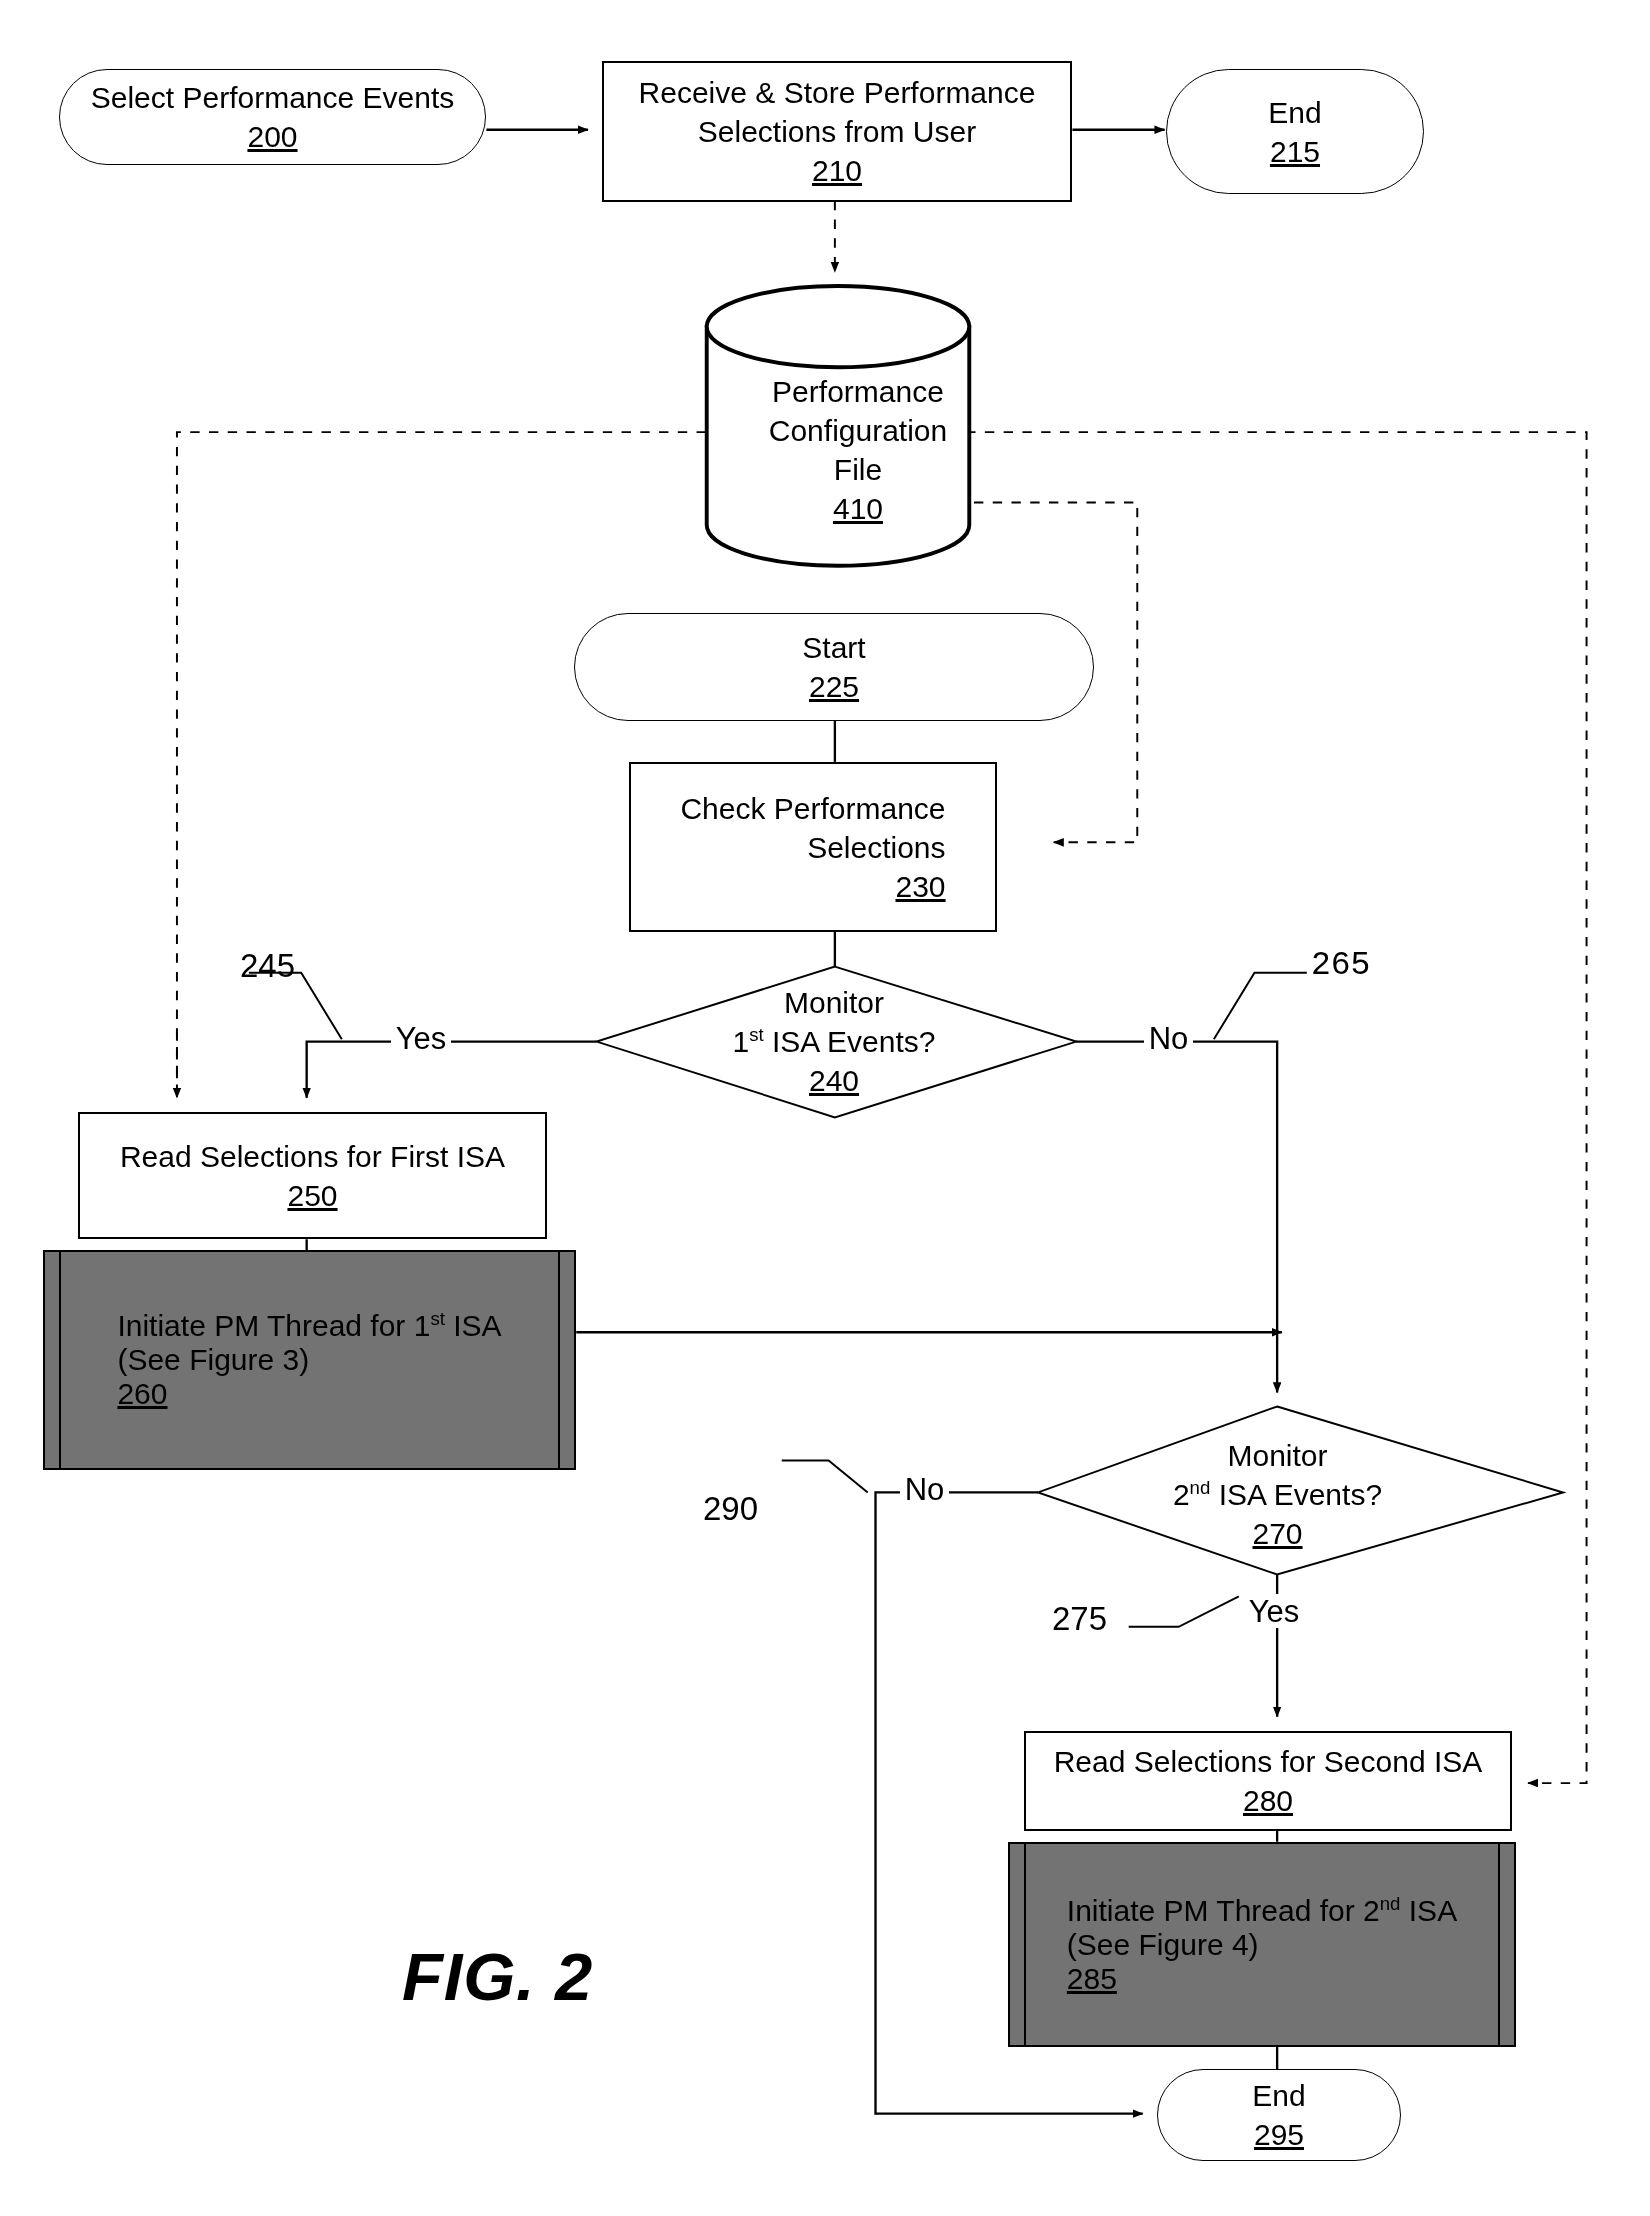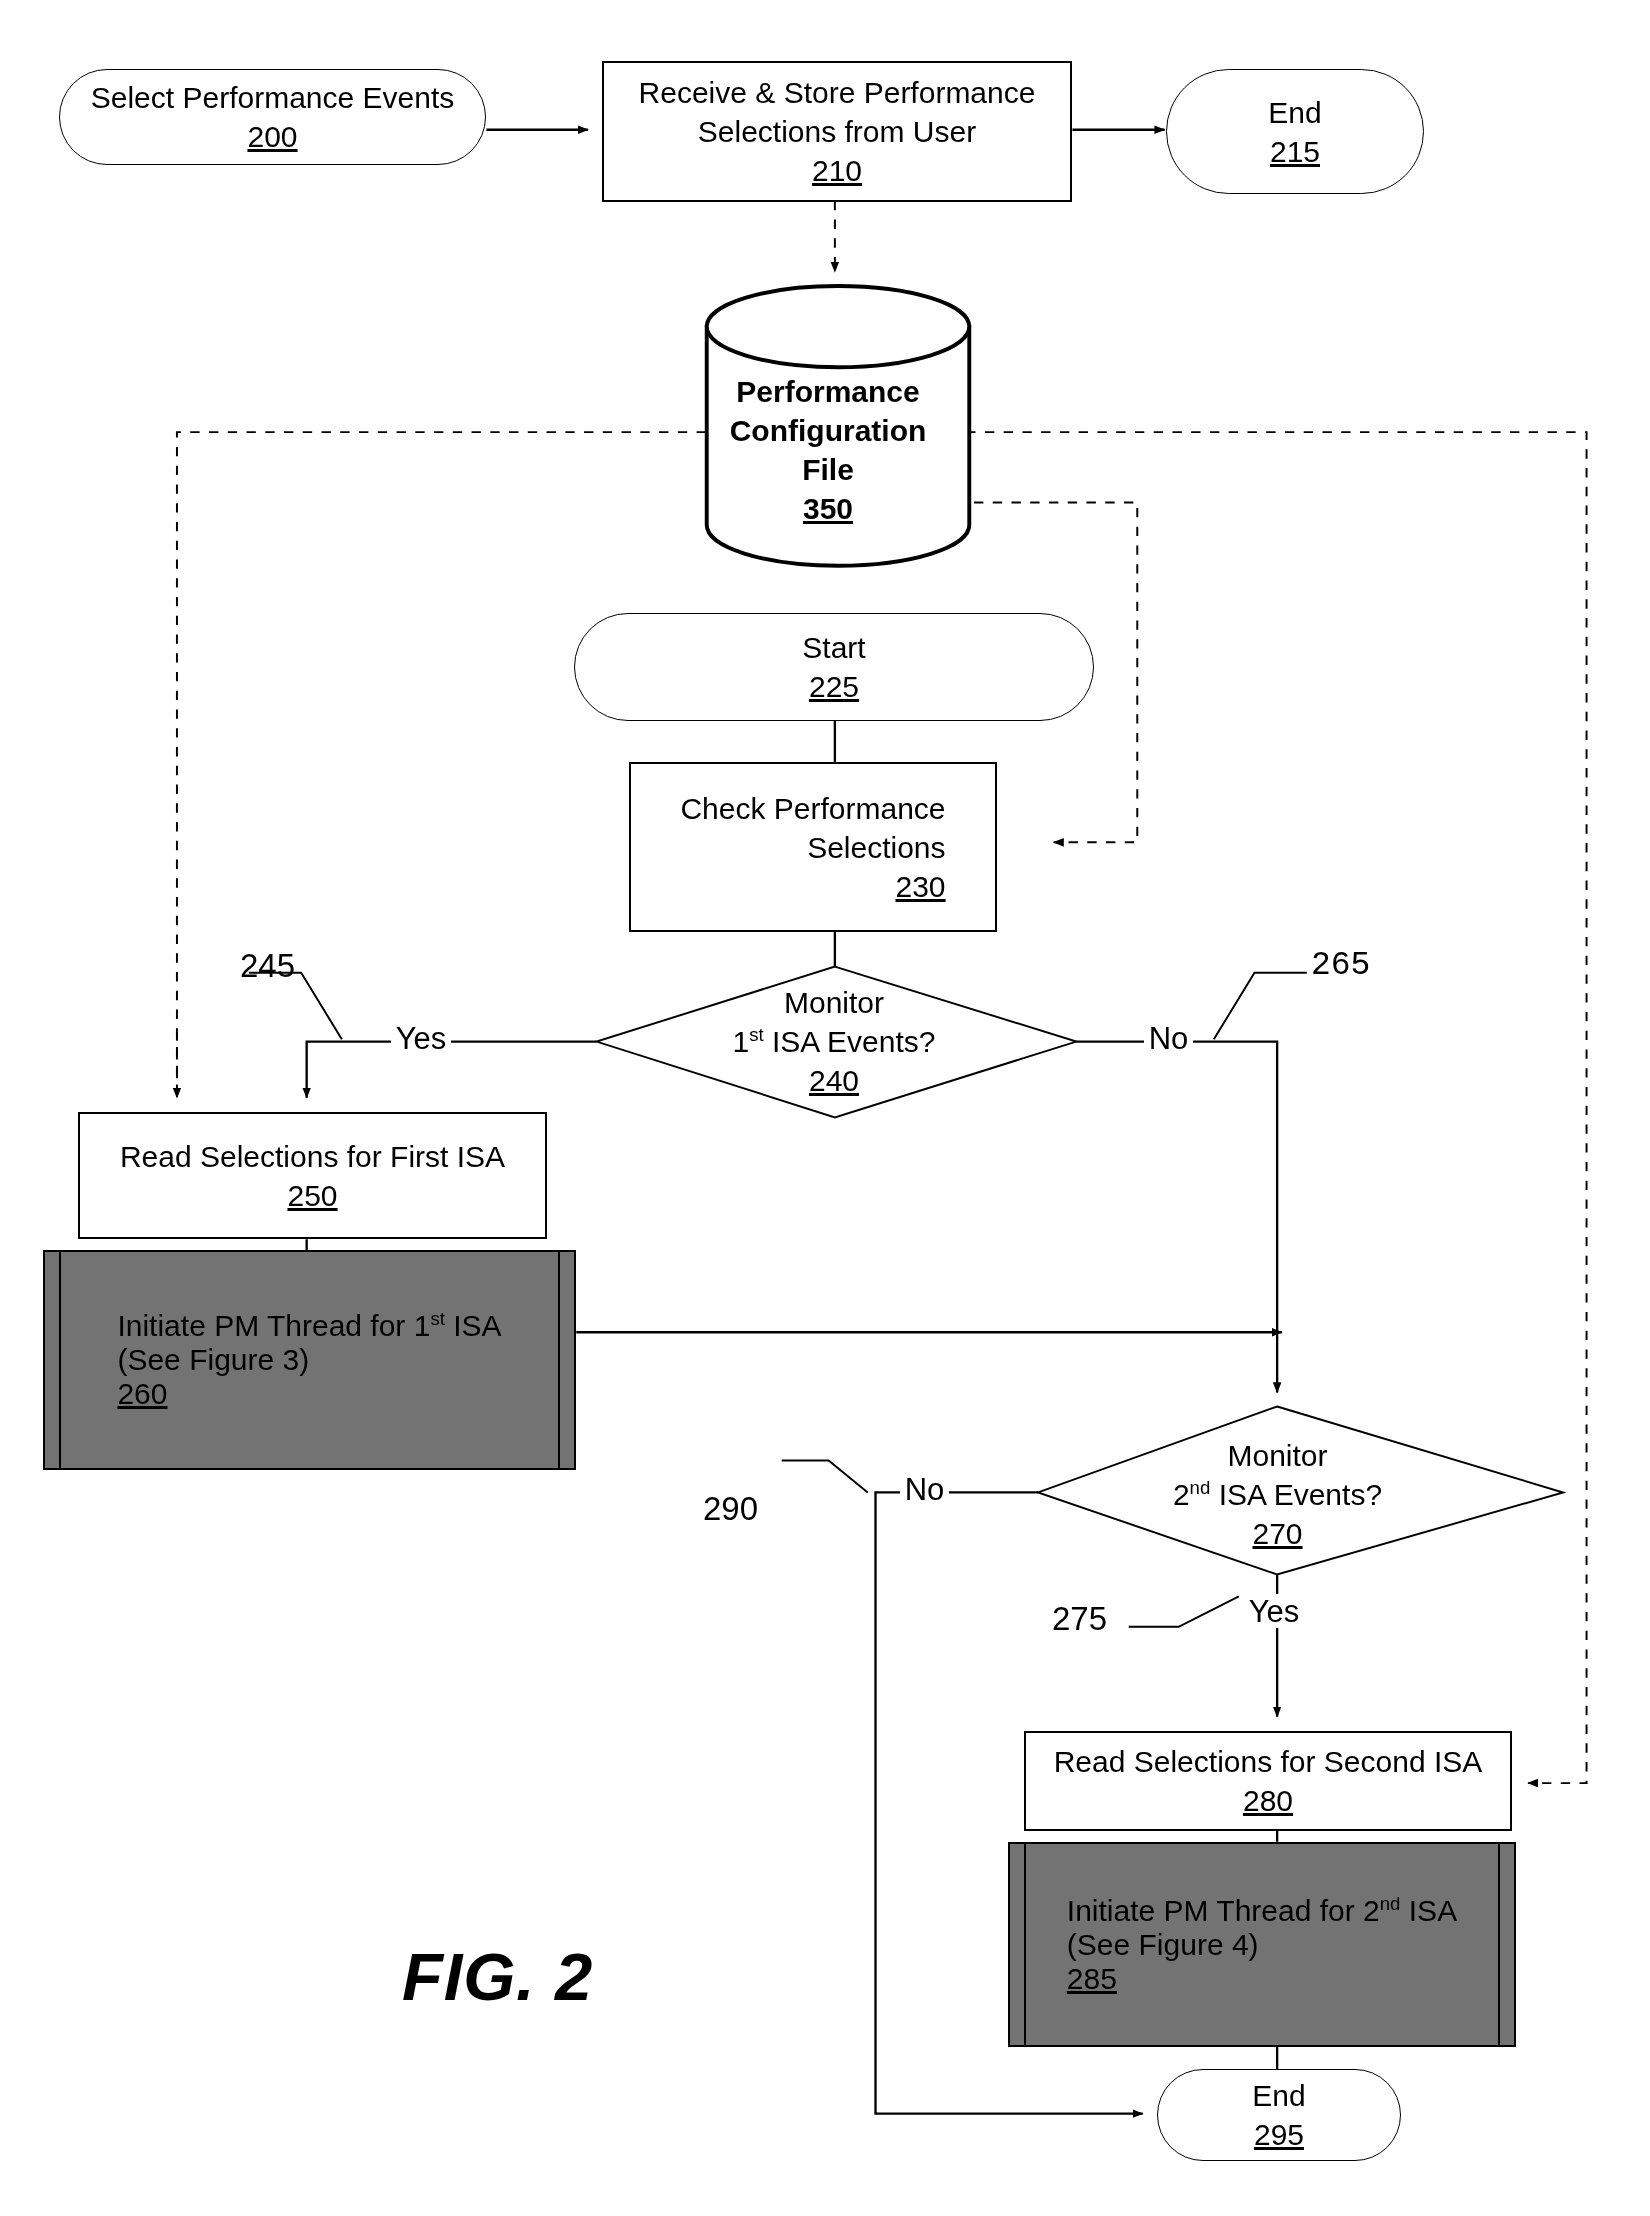--- a/index.html
+++ b/index.html
@@ -118,26 +118,26 @@
       <u class="num">210</u>
     </span>
   </div>
 
   <div class="node term fs" style="left:1166px;top:69px;width:258px;height:125px;border-radius:63px;">
     <span class="txt">
       <span>End</span><br><u class="num">215</u>
     </span>
   </div>
 
-  <div class="cyltxt fs" style="left:696px;top:352px;width:264px;height:195px;font-weight:bold;">
+  <div class="cyltxt fs" style="left:726px;top:352px;width:264px;height:195px;">
     <span class="txt">
       <span>Performance</span><br>
       <span>Configuration</span><br>
       <span>File</span><br>
-      <u class="num">350</u>
+      <u class="num">410</u>
     </span>
   </div>
 
   <div class="node term fs" style="left:574px;top:613px;width:520px;height:108px;border-radius:54px;">
     <span class="txt">
       <span>Start</span><br><u class="num">225</u>
     </span>
   </div>
 
   <div class="node proc fs" style="left:629px;top:762px;width:368px;height:170px;text-align:right;">

